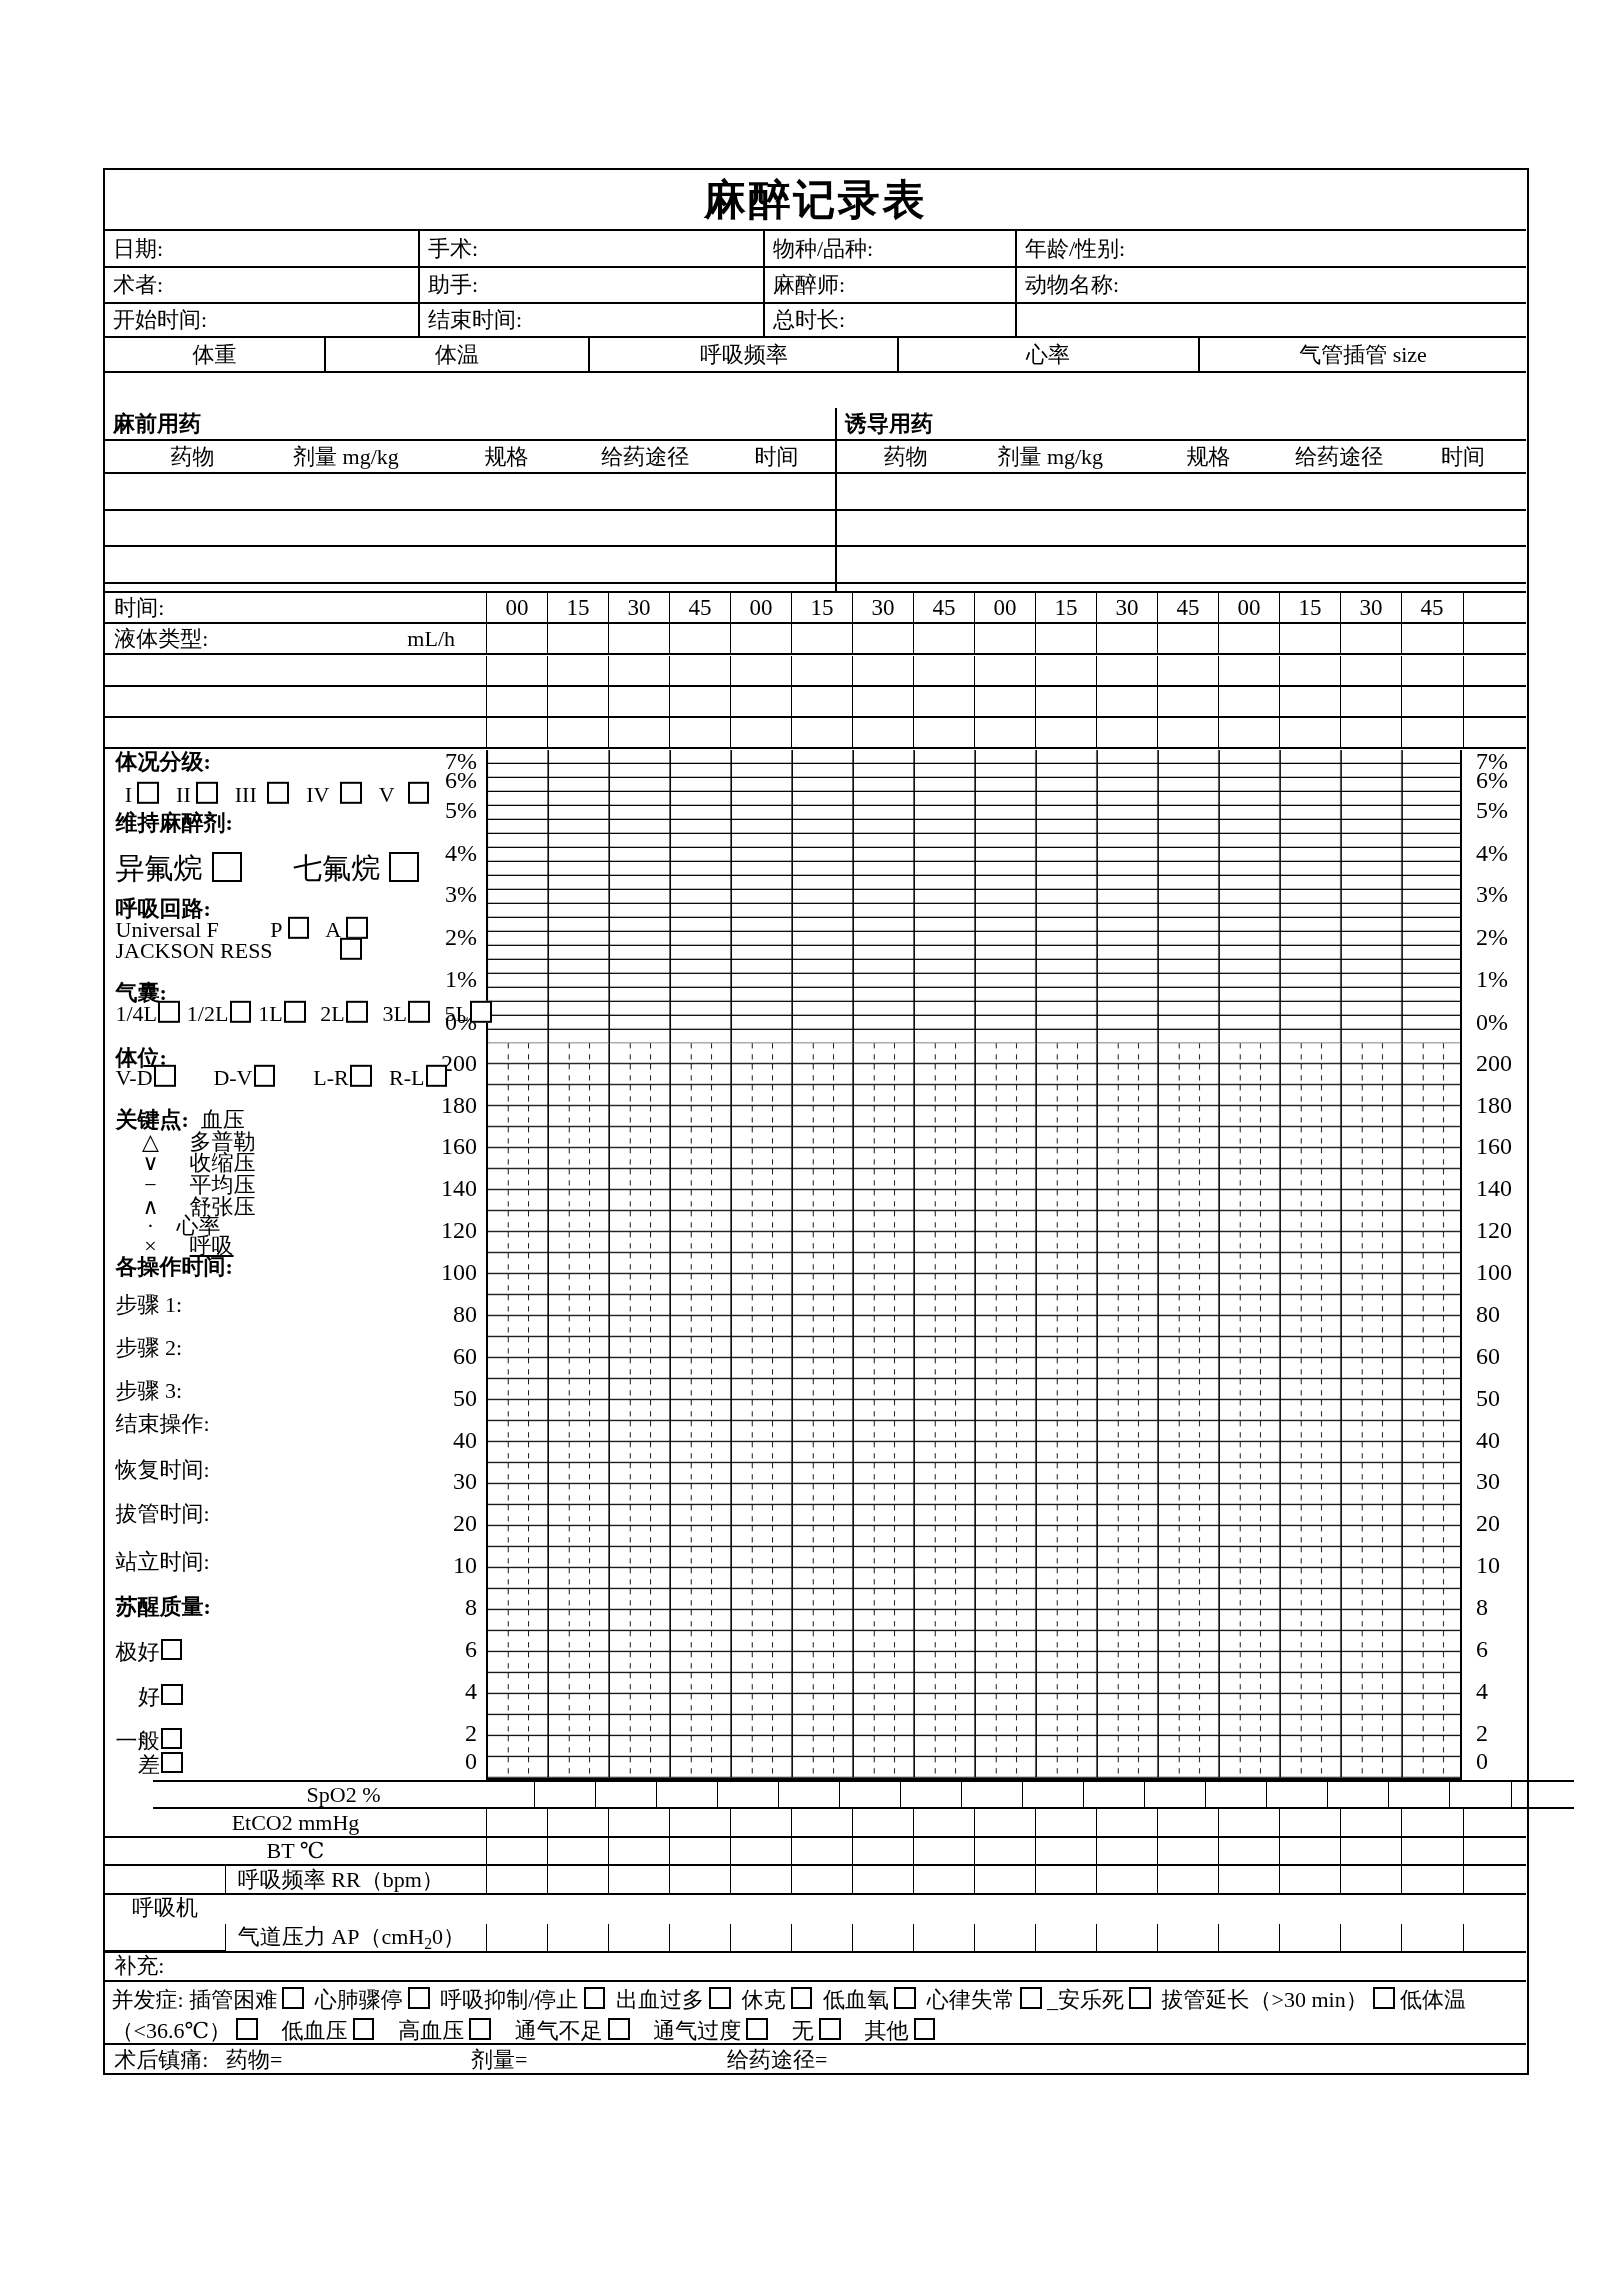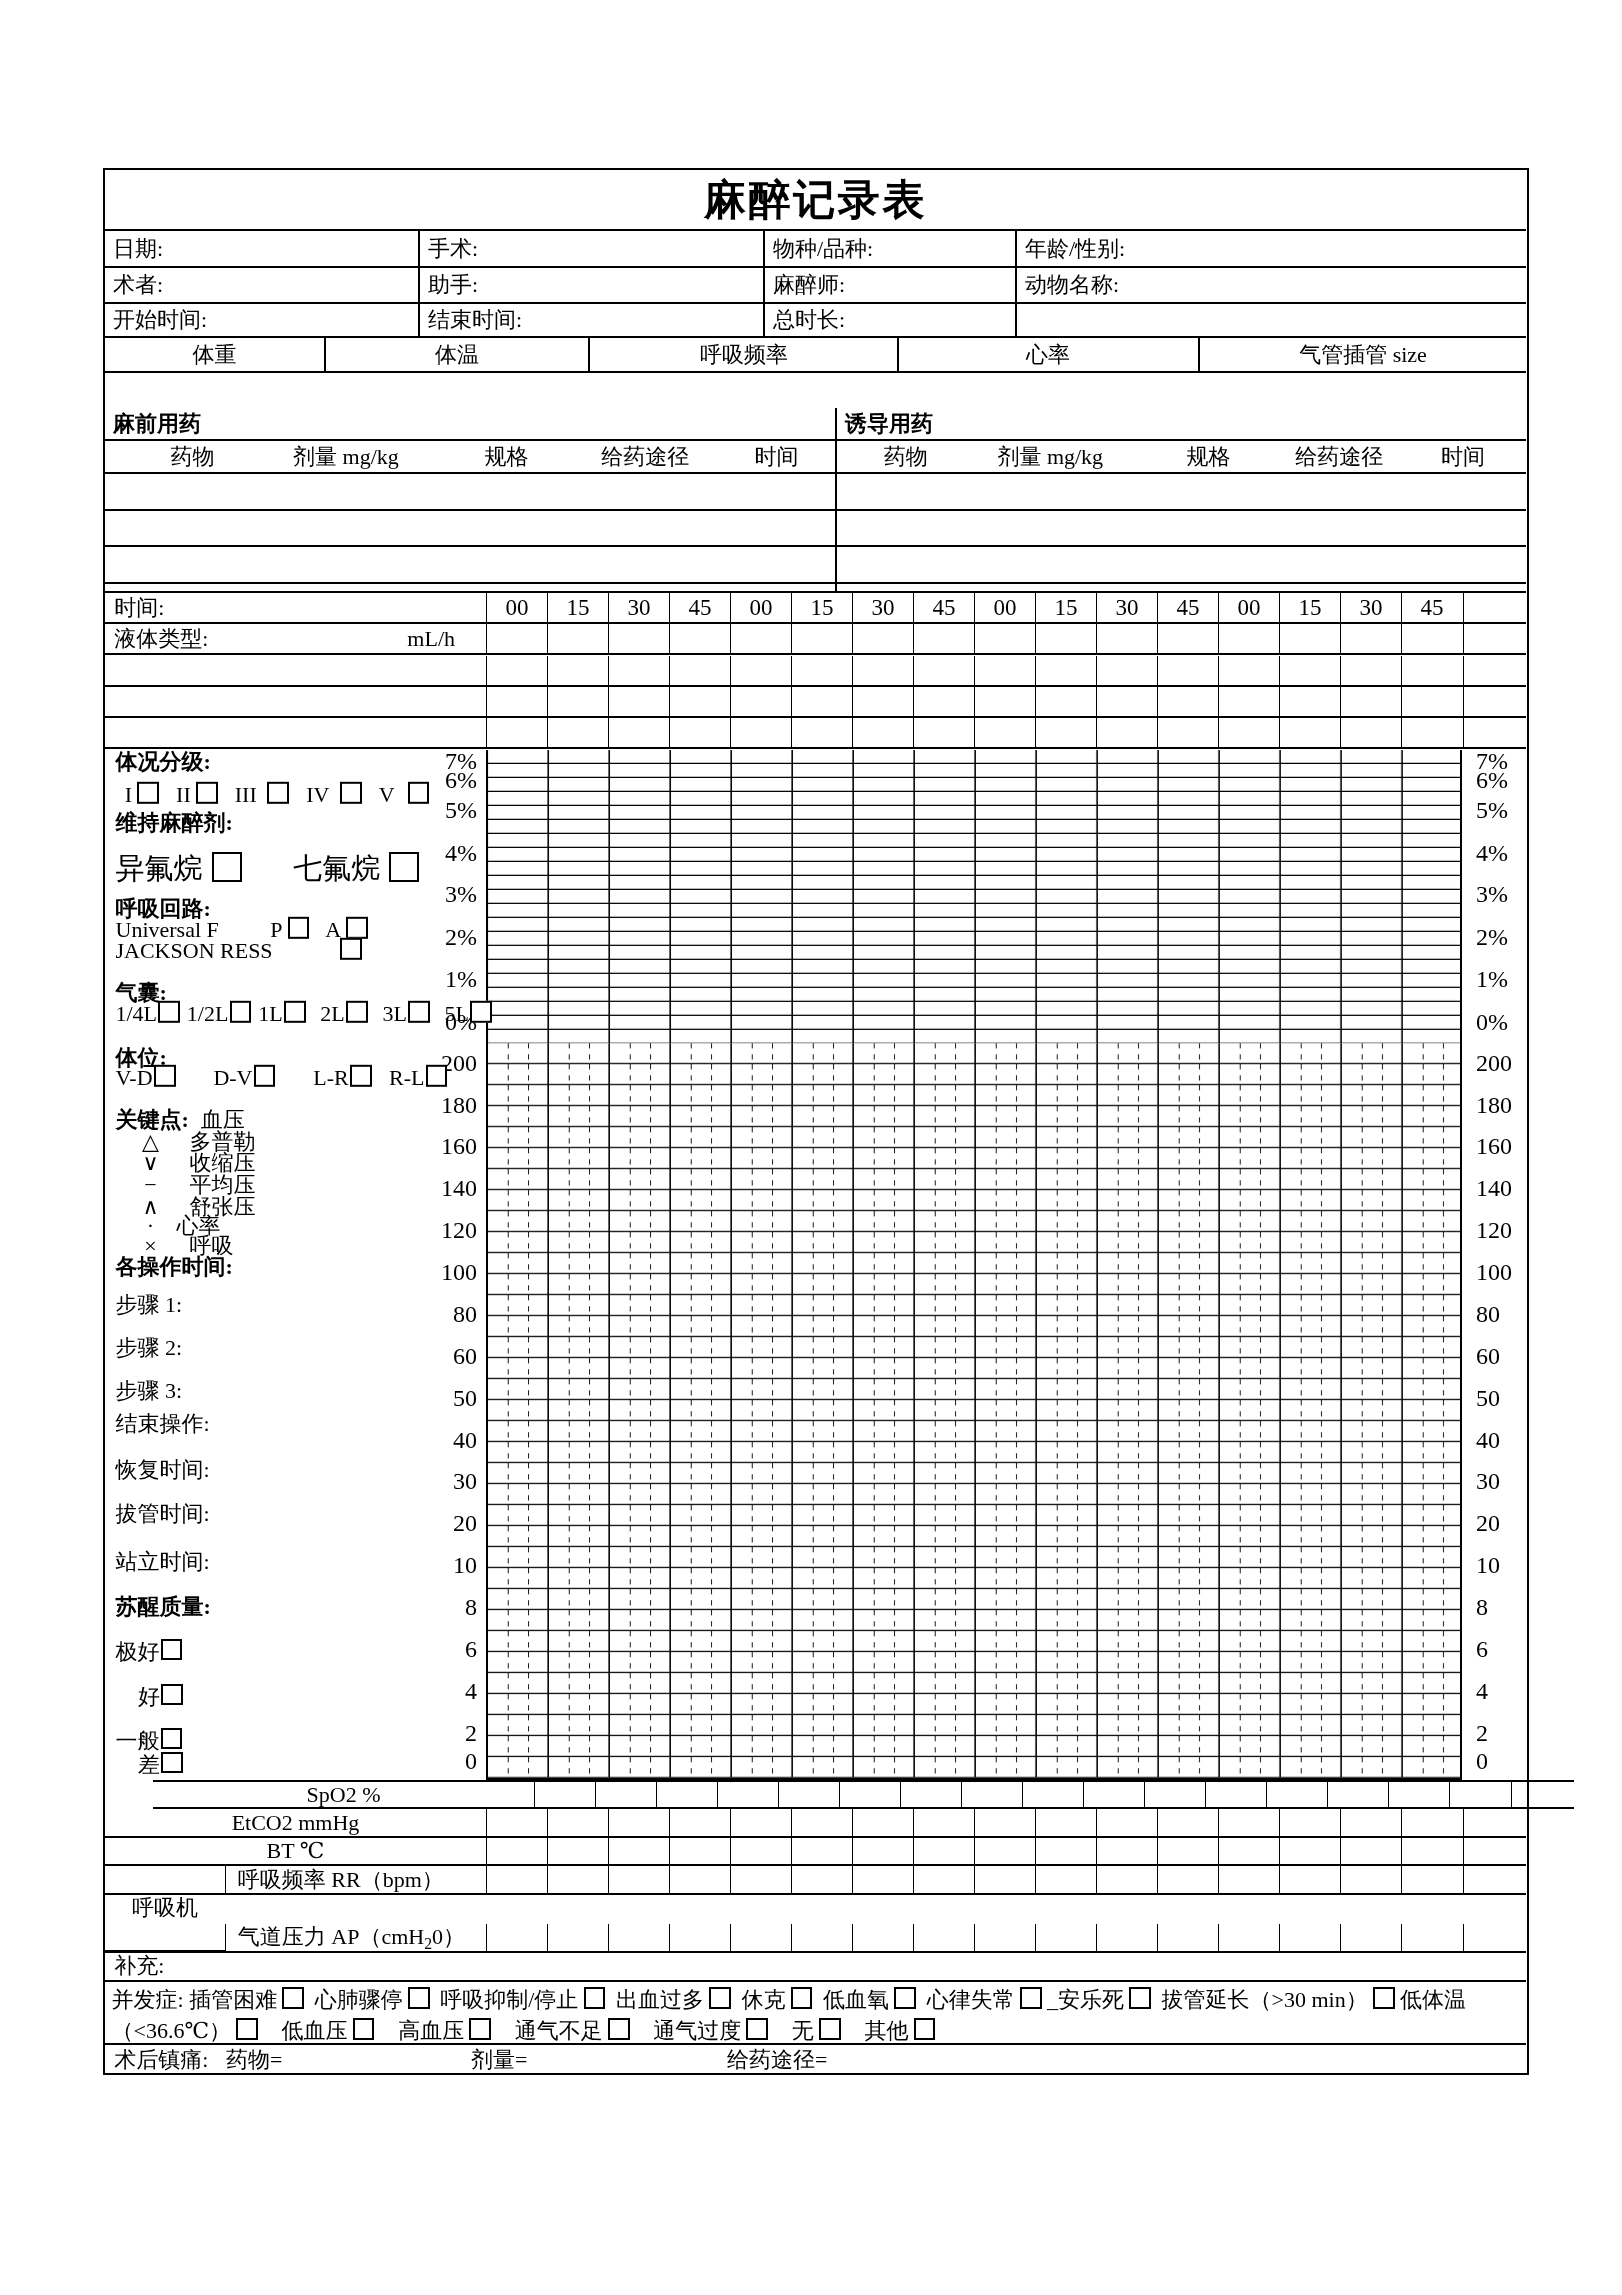--- a/index.html
+++ b/index.html
@@ -391,21 +391,21 @@
   </div>
   <div class="sb" style="top:950px;">
     <span class="bold">关键点:</span>
     <span style="margin-left:6.5px;">血压</span>
   </div>
   <div class="sb" style="top:972px;left:26px;"><span class="legend-sym">△</span><span style="margin-left:19.6px;">多普勒</span></div>
   <div class="sb" style="top:993px;left:26px;"><span class="legend-sym">∨</span><span style="margin-left:19.6px;">收缩压</span></div>
   <div class="sb" style="top:1015px;left:26px;"><span class="legend-sym">−</span><span style="margin-left:19.6px;">平均压</span></div>
   <div class="sb" style="top:1037px;left:26px;"><span class="legend-sym">∧</span><span style="margin-left:19.6px;">舒张压</span></div>
   <div class="sb" style="top:1056px;left:26px;"><span class="legend-sym">·</span><span style="margin-left:6.5px;">心率</span></div>
-  <div class="sb" style="top:1076px;left:26px;"><span class="legend-sym">×</span><span style="margin-left:19.6px;">呼吸</span></div>
+  <div class="sb" style="top:1076px;left:26px;"><span class="legend-sym">×</span><span style="margin-left:19.6px;text-decoration:underline;">呼吸</span></div>
   <div class="sb bold" style="top:1097px;"><span>各操作时间:</span></div>
   <div class="sb" style="top:1135px;"><span>步骤 1:</span></div>
   <div class="sb" style="top:1178px;"><span>步骤 2:</span></div>
   <div class="sb" style="top:1221px;"><span>步骤 3:</span></div>
   <div class="sb" style="top:1254px;"><span>结束操作:</span></div>
   <div class="sb" style="top:1300px;"><span>恢复时间:</span></div>
   <div class="sb" style="top:1344px;"><span>拔管时间:</span></div>
   <div class="sb" style="top:1392px;"><span>站立时间:</span></div>
   <div class="sb bold" style="top:1437px;"><span>苏醒质量:</span></div>
   <div class="sb" style="top:1482px;"><span>极好</span><span class="box" style="margin-left:1.3px;"></span></div>

